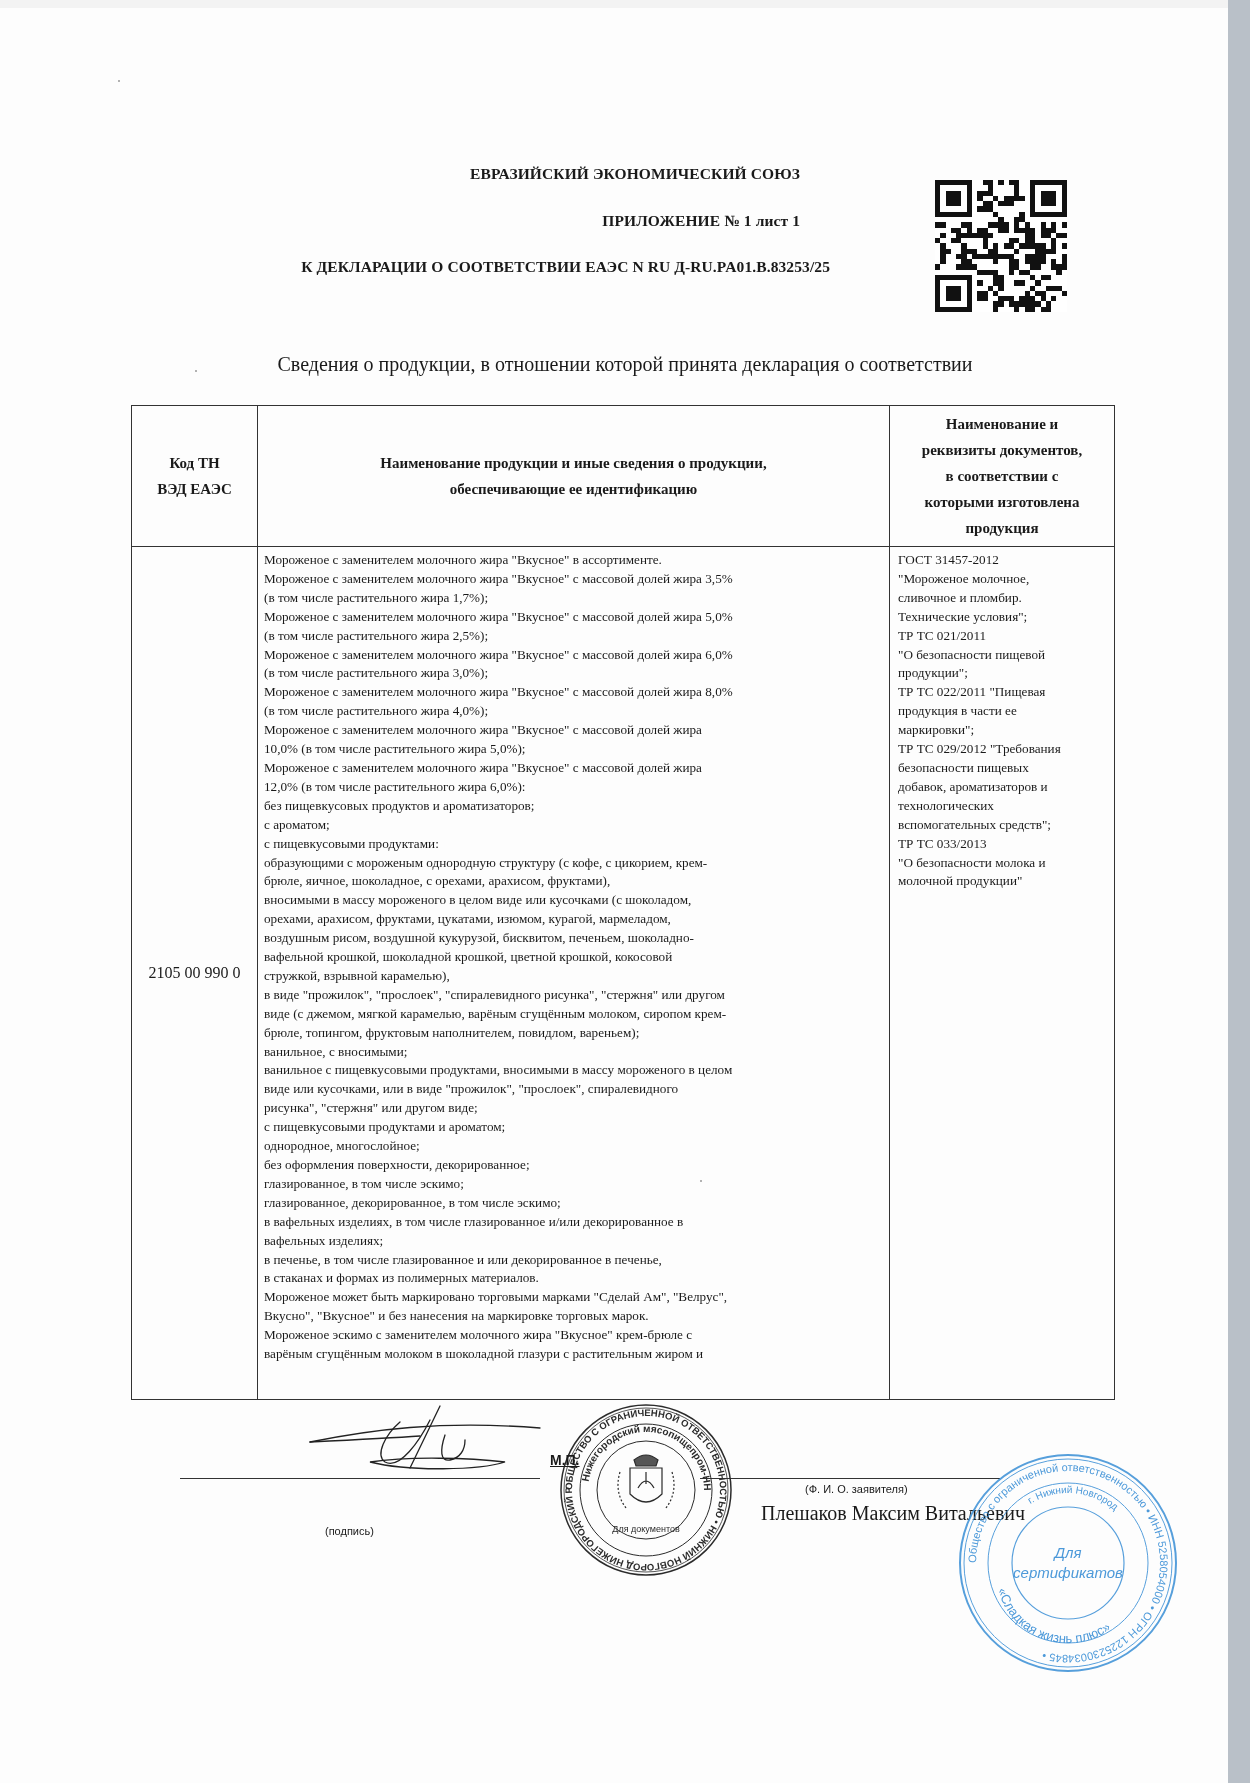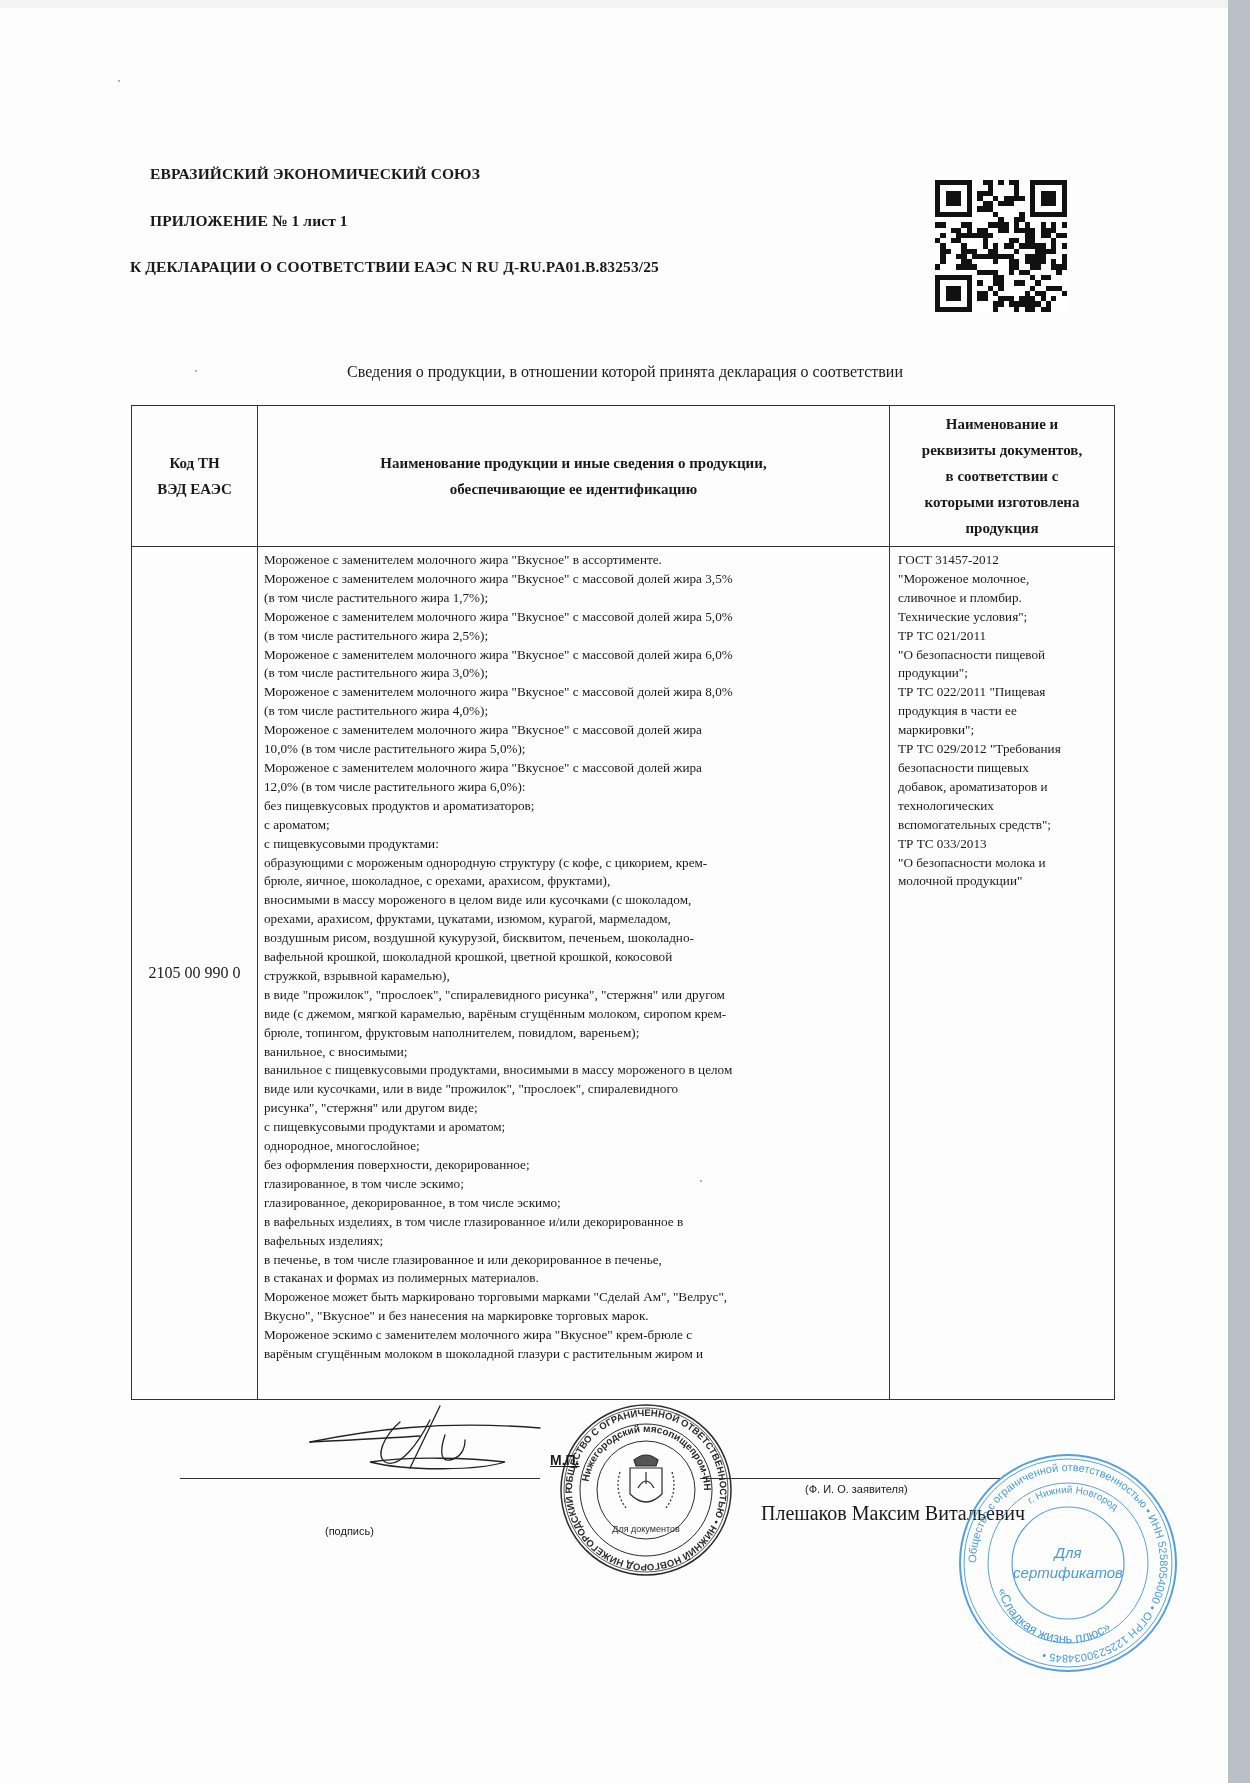--- a/index.html
+++ b/index.html
@@ -1,23 +1,23 @@
 <!DOCTYPE html>
 <html><head>
 <meta charset="utf-8">
 <style>
   html, body { margin:0; padding:0; }
   body { width:1250px; height:1783px; position:relative; background:#fdfdfd; overflow:hidden;
          font-family:"Liberation Serif", serif; color:#1a1a1a; }
   .edge { position:absolute; left:1228px; top:0; width:22px; height:1783px; background:#b9c0c8; }
   .edge-top { position:absolute; left:0; top:0; width:1228px; height:8px; background:#f3f3f3; }
-  .title { position:absolute; left:150px; width:650px; text-align:left; font-weight:bold; font-size:15.5px; letter-spacing:0.1px; }
+  .title { position:absolute; left:150px; width:650px; text-align:right; font-weight:bold; font-size:15.5px; letter-spacing:0.1px; }
   .t1 { top:165px; } .t2 { top:212px; } .t3 { top:258px; left:130px; width:700px; }
   .qr { position:absolute; left:935px; top:180px; width:132px; height:132px; }
-  .subtitle { position:absolute; left:150px; width:950px; top:363px; text-align:center; font-size:16px; }
+  .subtitle { position:absolute; left:150px; width:950px; top:353px; text-align:center; font-size:20px; }
   table.main { position:absolute; left:131px; top:405px; width:983px; border-collapse:collapse; table-layout:fixed; }
   table.main td, table.main th { border:1.3px solid #333; vertical-align:top; }
   table.main th { font-weight:bold; font-size:15px; text-align:center; vertical-align:middle; height:140px; line-height:26px; padding:0 6px; }
   .c1 { width:126px; } .c2 { width:632px; } .c3 { width:225px; }
   td.code { vertical-align:middle !important; text-align:center; font-size:16px; }
   td.code span { position:relative; top:0px; }
   td.desc { height:848px; padding:4px 6px 0 6px; font-size:13.2px; line-height:18.9px; overflow:hidden; }
   td.desc div { white-space:nowrap; }
   td.docs { padding:4px 8px 0 8px; font-size:13.2px; line-height:18.9px; }
   td.docs div { white-space:nowrap; }

